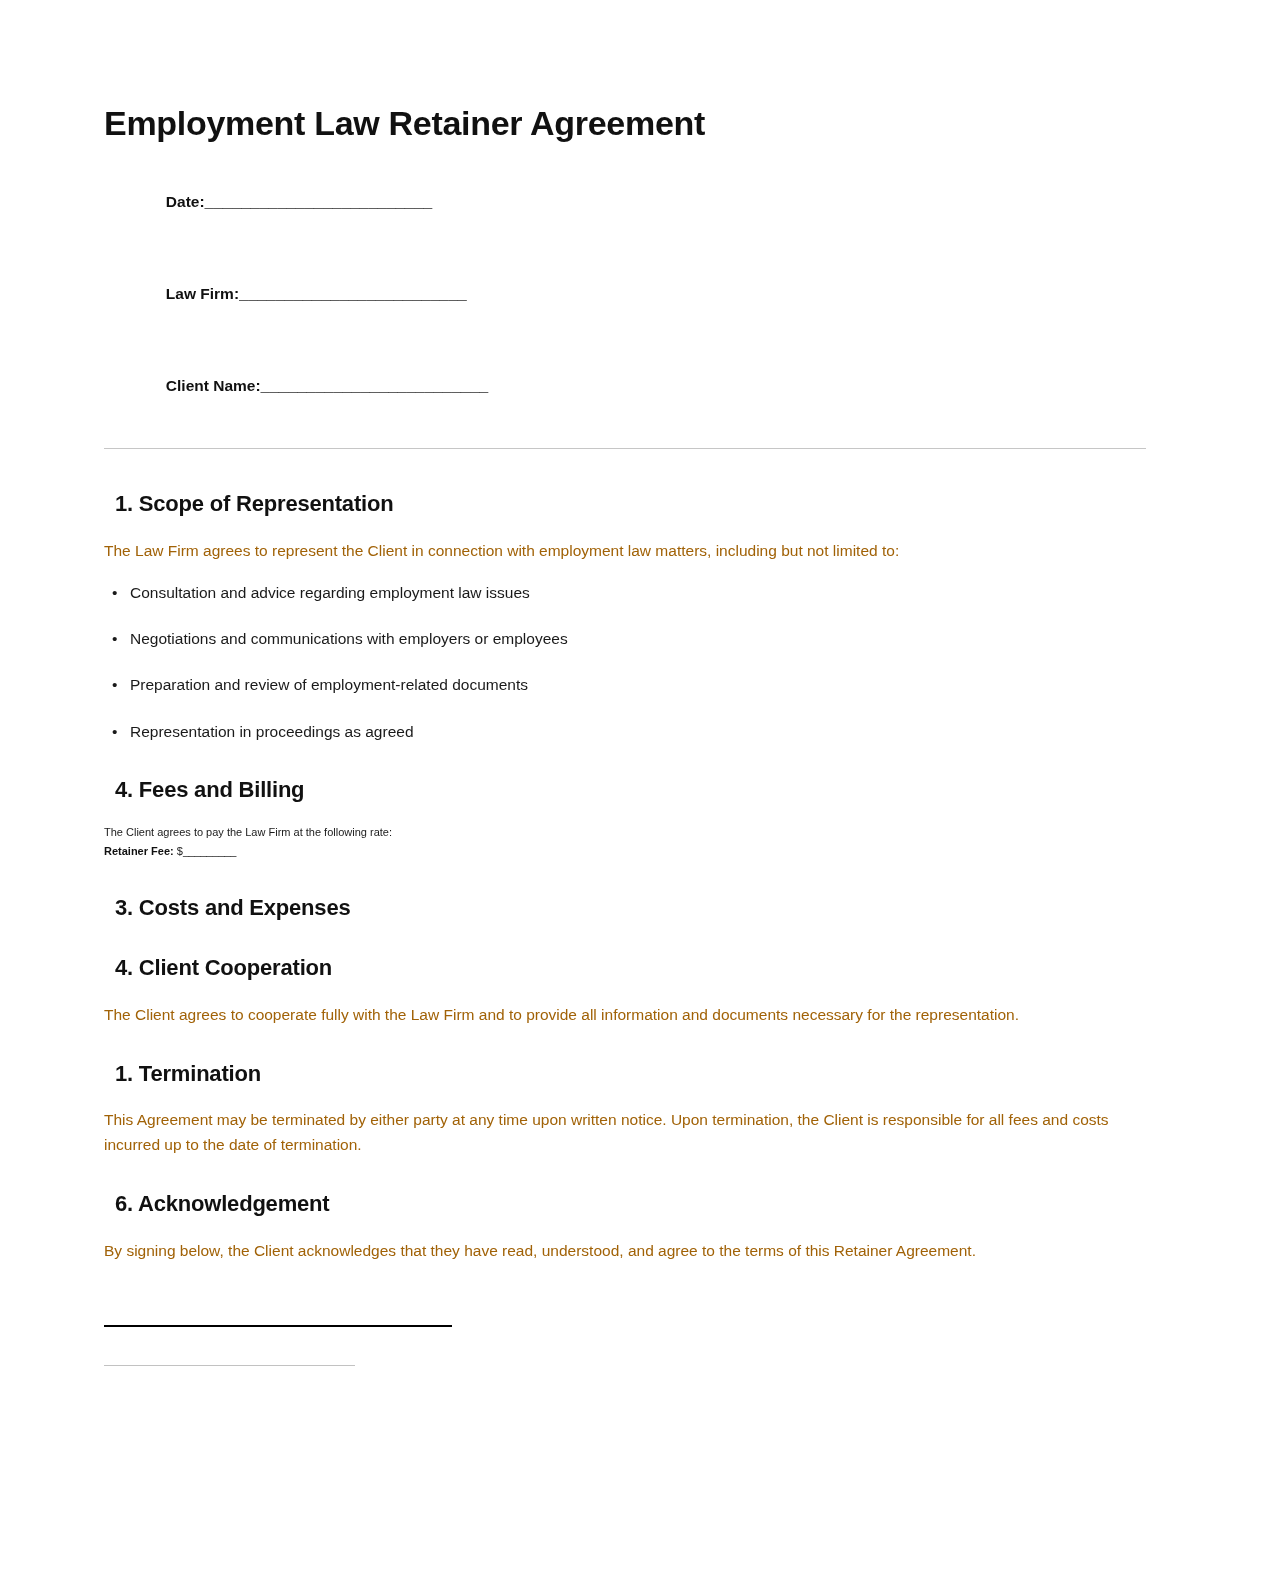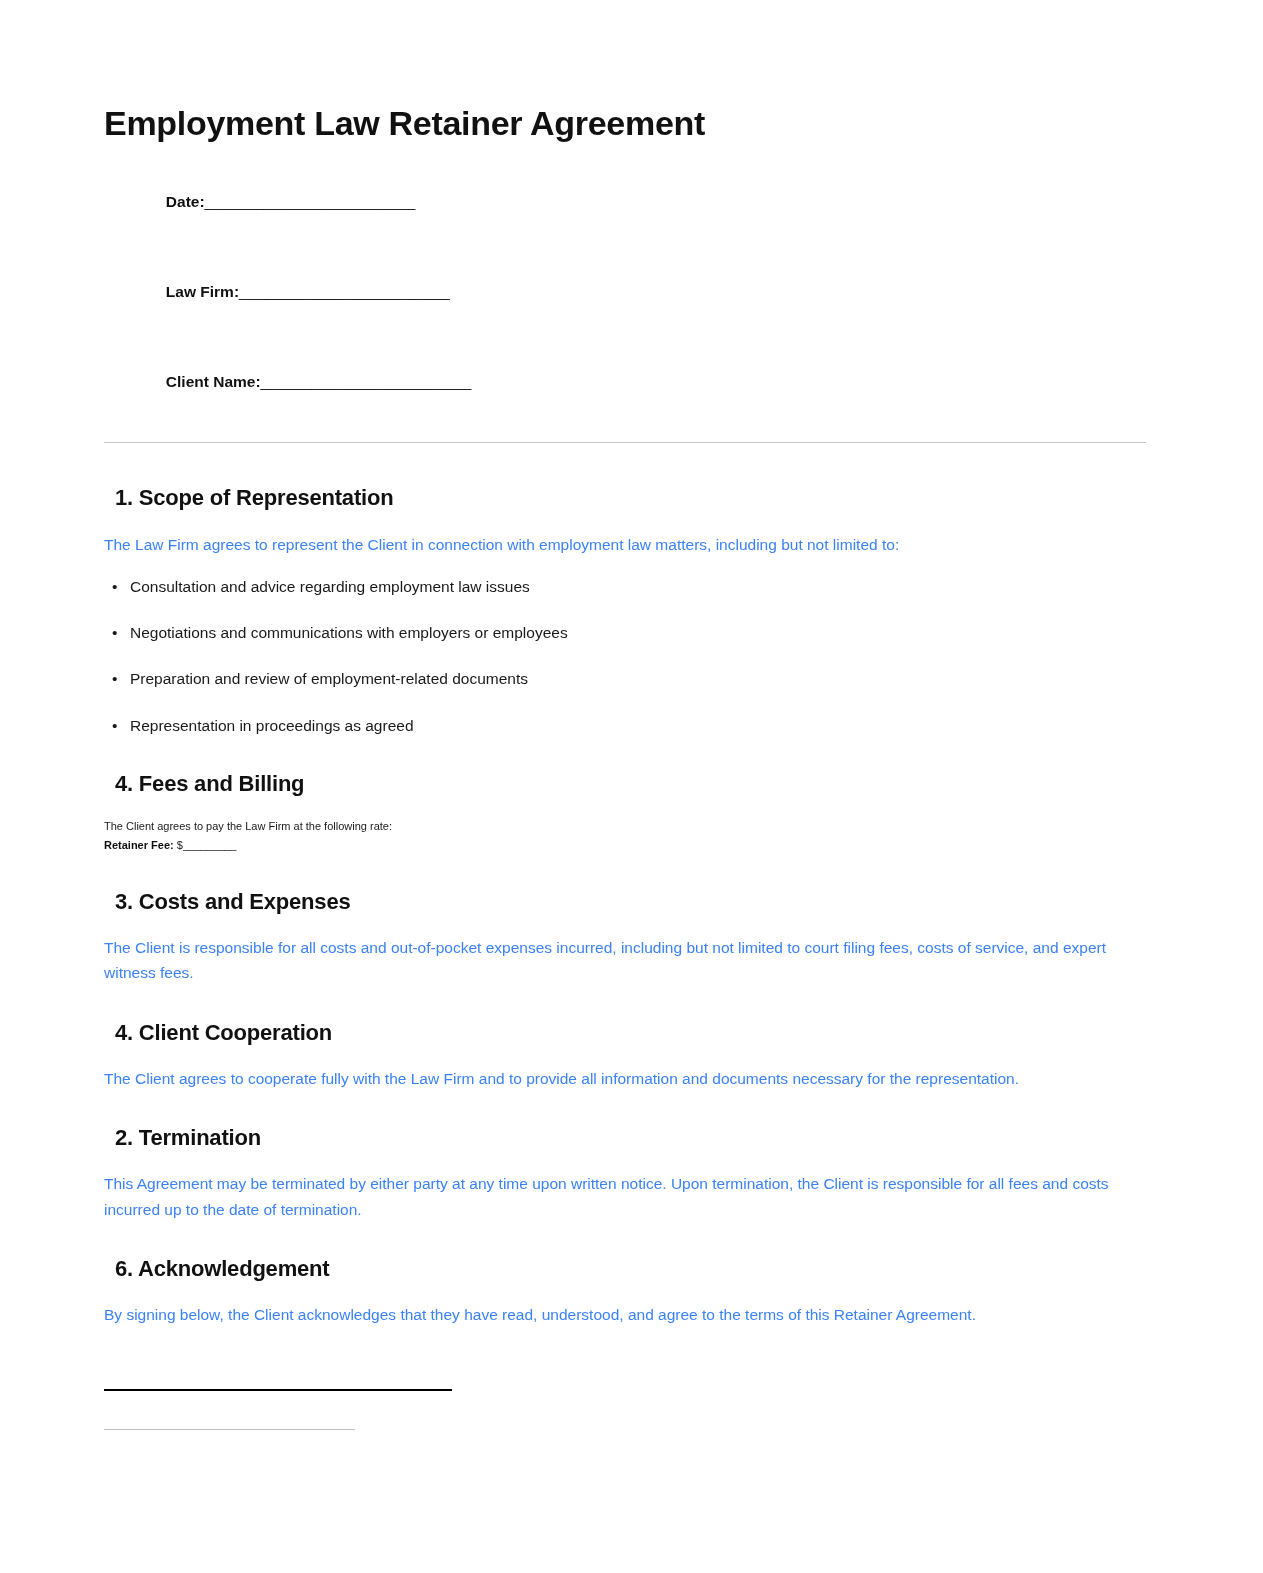--- a/index.html
+++ b/index.html
@@ -46,20 +46,21 @@
     color: #111111;
     white-space: pre;
   }
   .field-label {
     font-weight: bold;
     margin-left: 36px;
   }
   .field-blank {
     font-weight: normal;
     letter-spacing: -0.2px;
+    font-family: Liberation Mono, monospace;
   }
 
   
   .divider {
     border: 0;
     border-top: 1px solid #c6c6c6;
     margin: 28px 0 42px 0;
     width: 100%;
   }
 
@@ -77,21 +78,21 @@
   }
   .section:last-of-type {
     margin-bottom: 0;
   }
 
   
   .body-text {
     font-size: 15.5px;
     line-height: 1.62;
     margin: 0 0 14px 0;
-    color: #3b82f6;
+    color: #a16207;
   }
   .body-text:last-child {
     margin-bottom: 0;
   }
 
   
   .bullet-list {
     list-style: none;
     margin: 18px 0 0 0;
     padding: 0;
@@ -184,30 +185,29 @@
     <div class="section">
       <h2 class="section-heading">4. Fees and Billing</h2>
       <div class="fee-block">
         <div><span>The Client agrees to pay the Law Firm at the following rate:</span></div>
         <div><span class="fee-label">Retainer Fee:</span><span> $</span><span class="fee-blank">_________</span></div>
       </div>
     </div>
 
     <div class="section">
       <h2 class="section-heading">3. Costs and Expenses</h2>
-      <p class="body-text">The Client is responsible for all costs and out-of-pocket expenses incurred, including but not limited to court filing fees, costs of service, and expert witness fees.</p>
     </div>
 
     <div class="section">
       <h2 class="section-heading">4. Client Cooperation</h2>
       <p class="body-text">The Client agrees to cooperate fully with the Law Firm and to provide all information and documents necessary for the representation.</p>
     </div>
 
     <div class="section">
-      <h2 class="section-heading">2. Termination</h2>
+      <h2 class="section-heading">1. Termination</h2>
       <p class="body-text">This Agreement may be terminated by either party at any time upon written notice. Upon termination, the Client is responsible for all fees and costs incurred up to the date of termination.</p>
     </div>
 
     <div class="section">
       <h2 class="section-heading">6. Acknowledgement</h2>
       <p class="body-text">By signing below, the Client acknowledges that they have read, understood, and agree to the terms of this Retainer Agreement.</p>
     </div>
 
     <div class="signature-area">
       <div class="sig-line-primary"></div>

